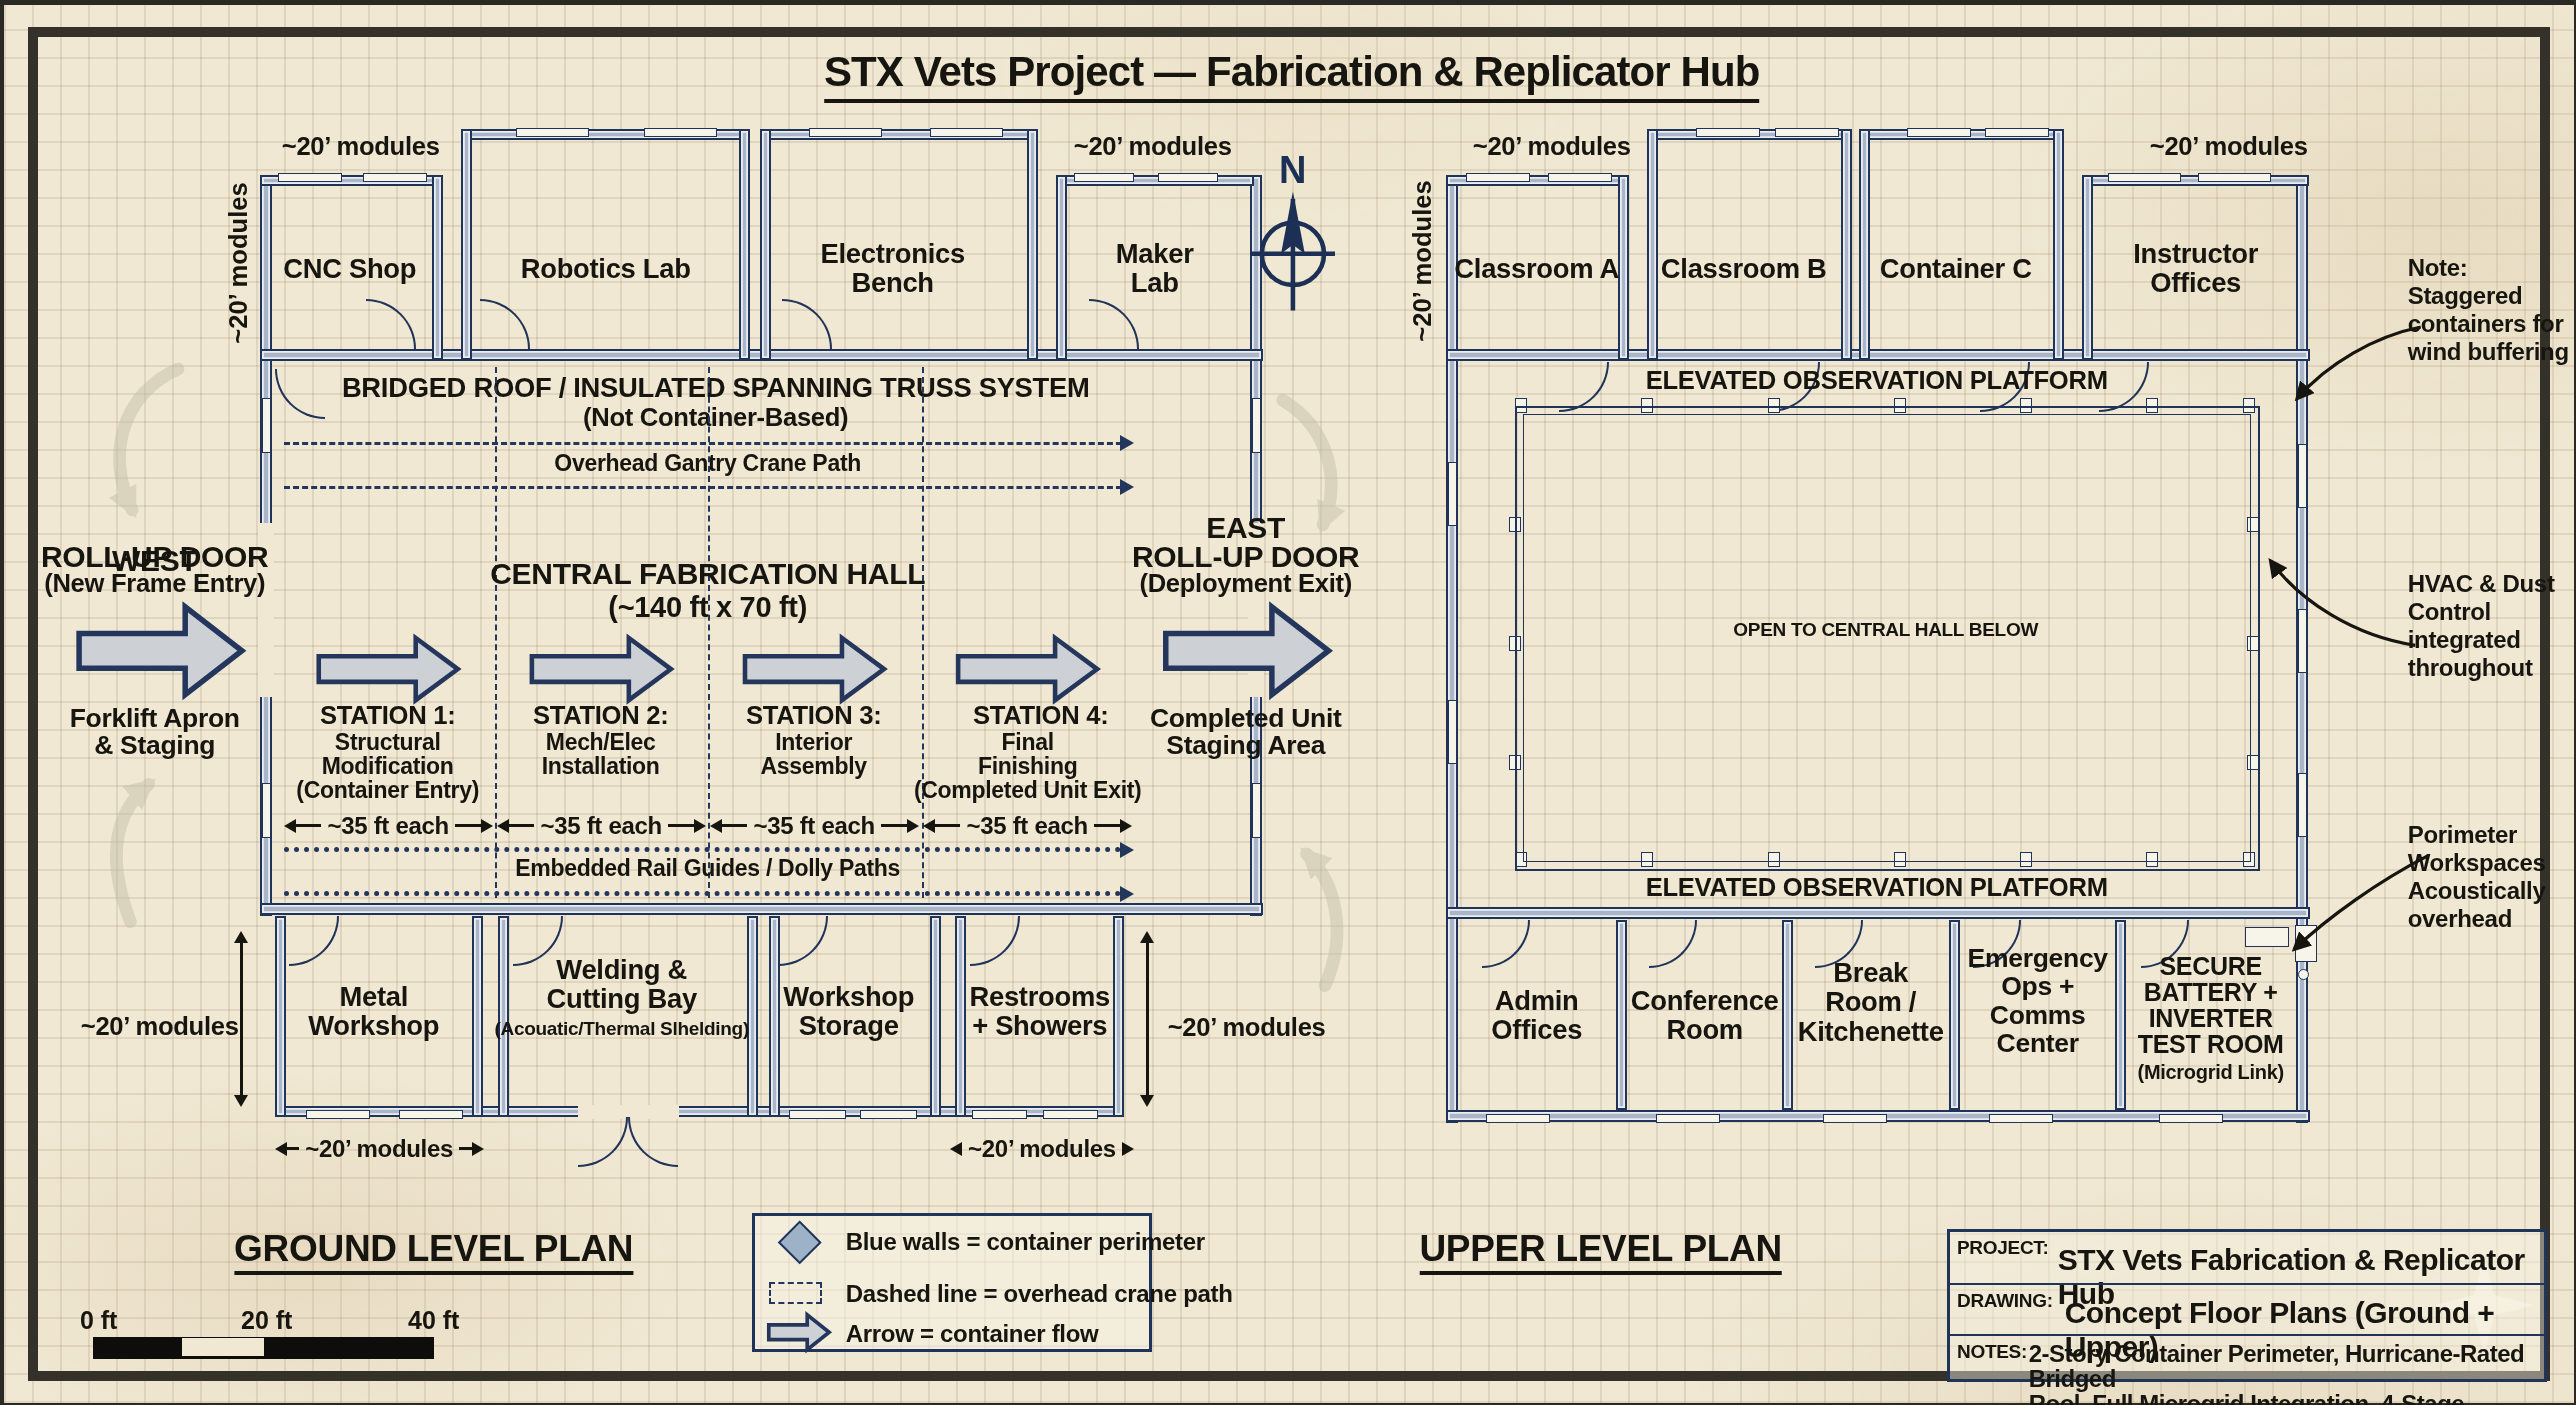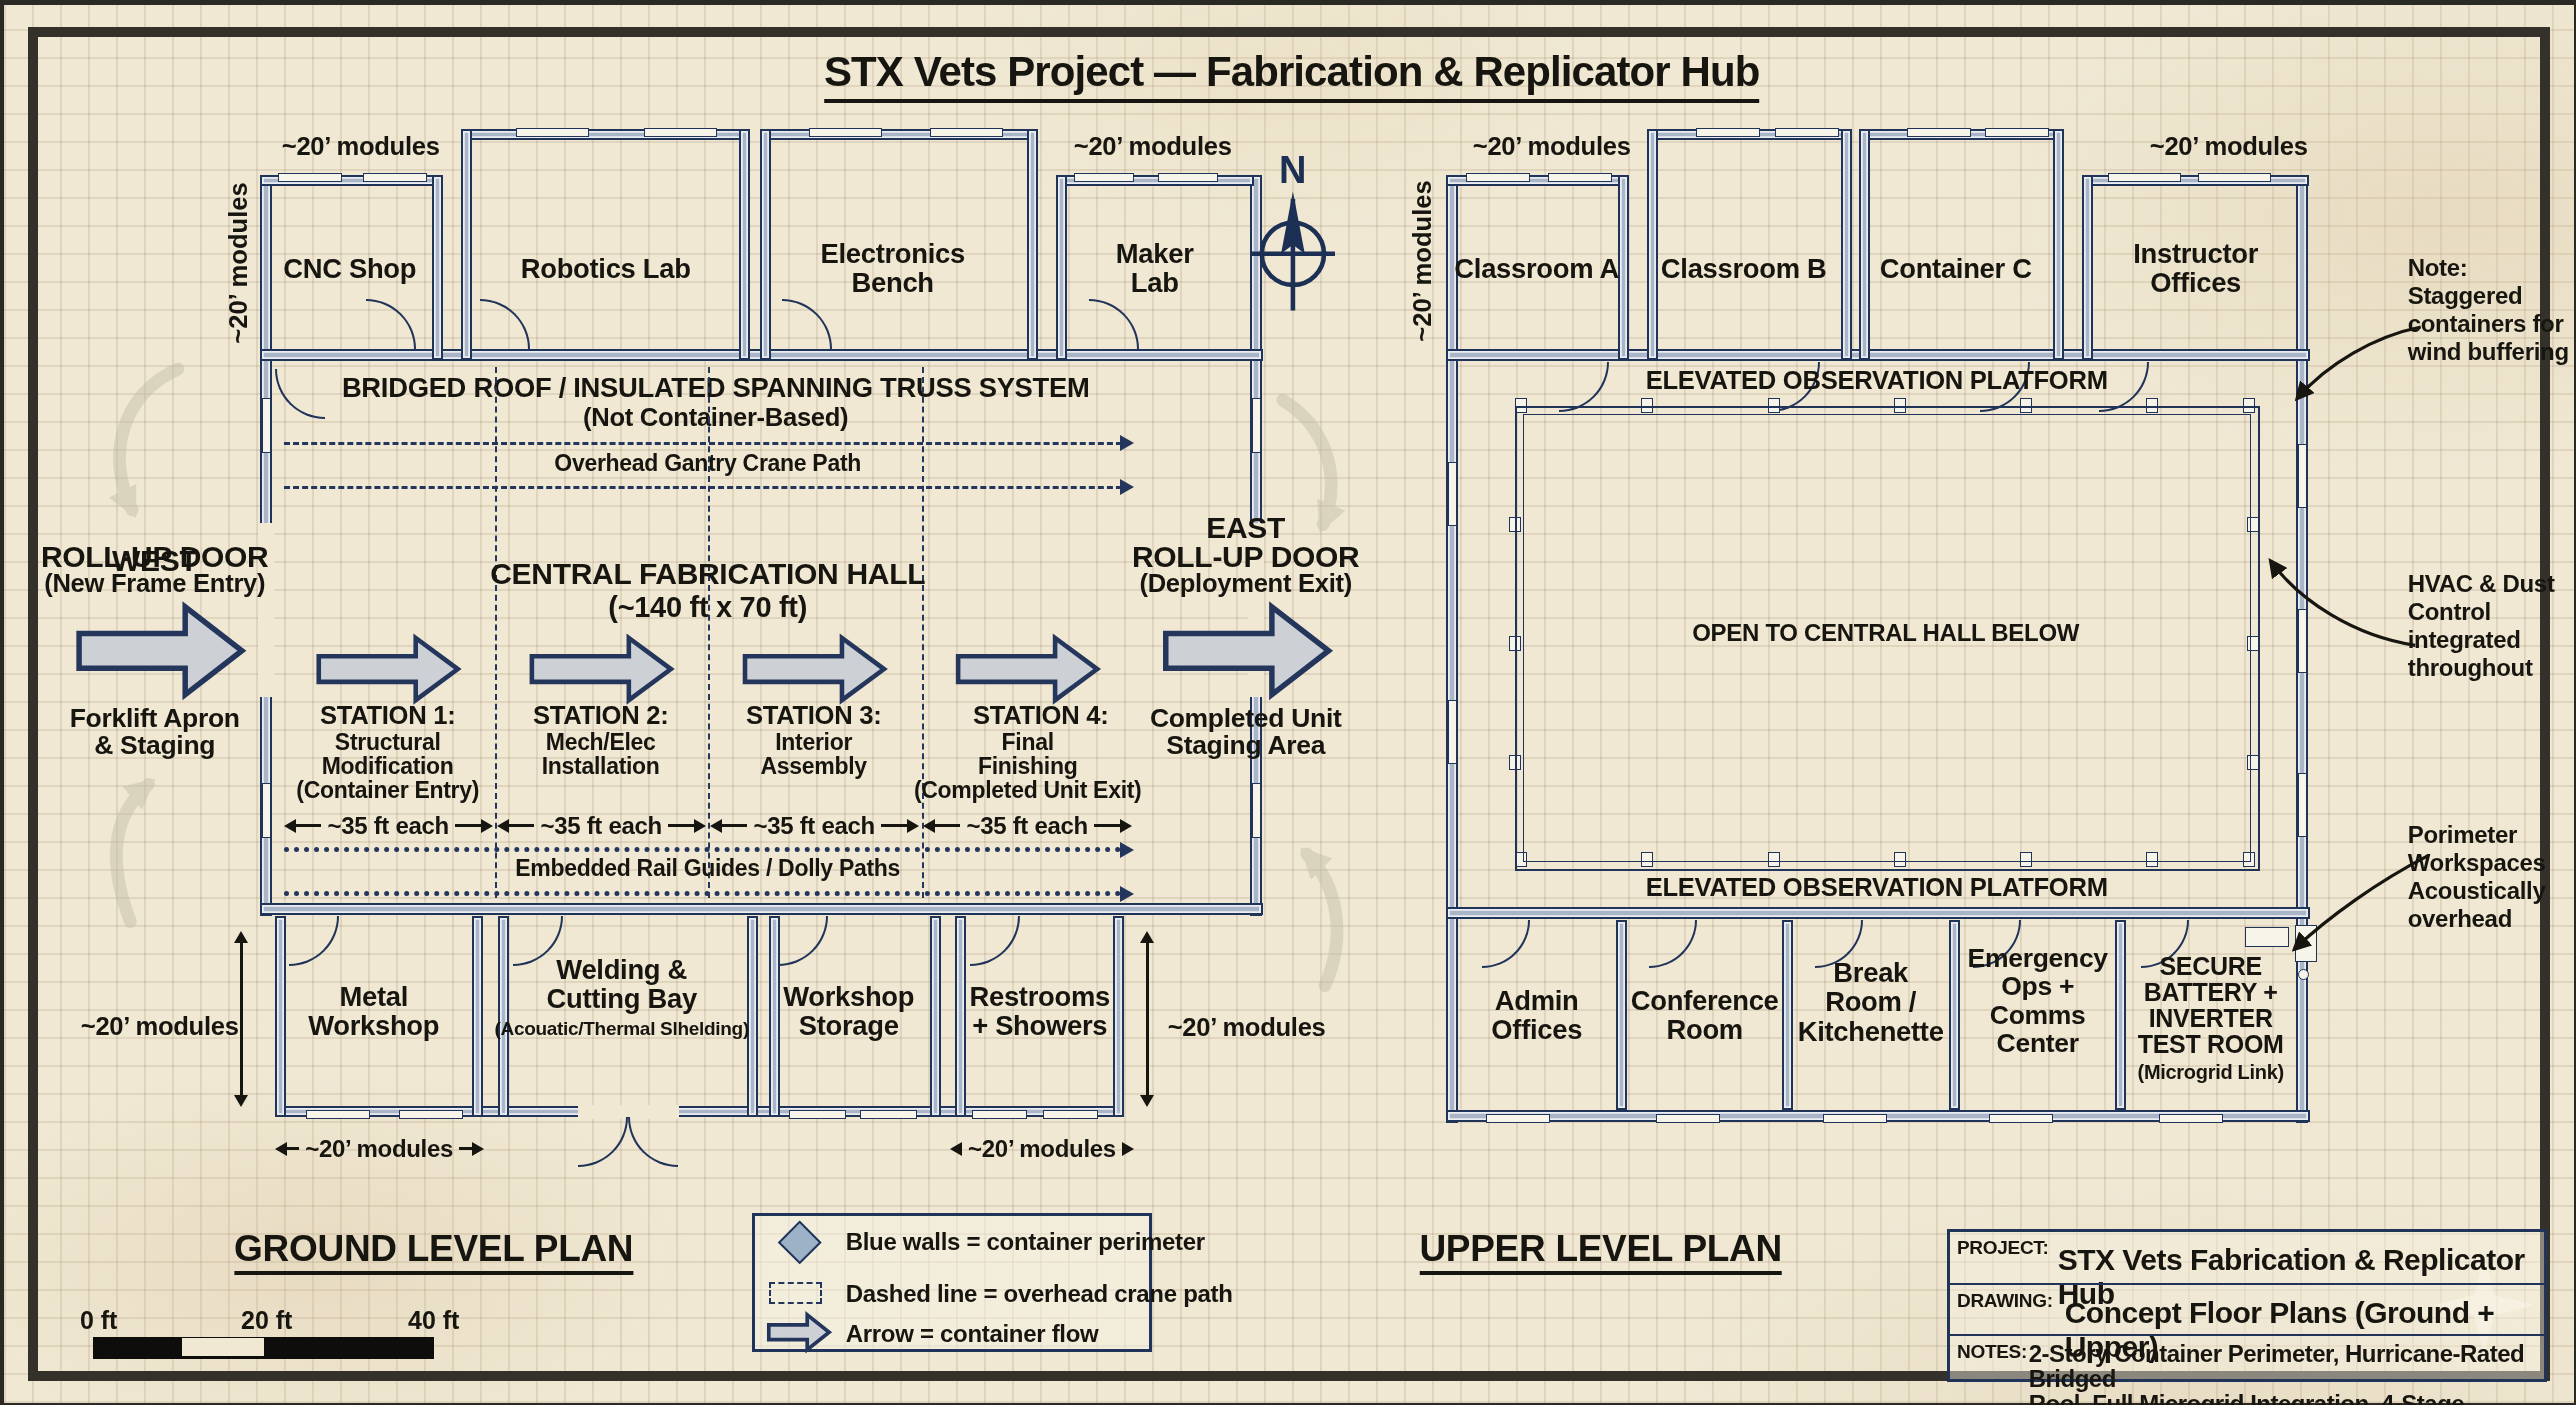--- a/index.html
+++ b/index.html
@@ -338,21 +338,21 @@
   <div class="t" style="left:1533px;top:249px;font-size:27.4px;">Classroom A</div>
   <div class="t" style="left:1740px;top:249px;font-size:27.4px;">Classroom B</div>
   <div class="t" style="left:1952px;top:249px;font-size:27.4px;">Container C</div>
   <div class="t" style="left:2192px;top:234px;font-size:27.4px;">Instructor
 Offices</div>
 
   <div class="t" style="left:1873px;top:362px;font-size:25.6px;">ELEVATED OBSERVATION PLATFORM</div>
   <div class="rail" style="left:1511px;top:401px;width:741px;height:461px;">
       <div class="rail-inner"></div>
     </div>
-  <div class="t" style="left:1882px;top:615px;font-size:24px;">OPEN TO CENTRAL HALL BELOW</div>
+  <div class="t" style="left:1882px;top:615px;font-size:19px;">OPEN TO CENTRAL HALL BELOW</div>
   <div class="t" style="left:1873px;top:869px;font-size:25.6px;">ELEVATED OBSERVATION PLATFORM</div>
 
   <div class="t" style="left:1533px;top:981px;font-size:27.4px;">Admin
 Offices</div>
   <div class="t" style="left:1701px;top:981px;font-size:27.4px;">Conference
 Room</div>
   <div class="t" style="left:1867px;top:953px;font-size:27.4px;">Break
 Room /
 Kitchenette</div>
   <div class="t" style="left:2034px;top:939px;font-size:26.5px;">Emergency

